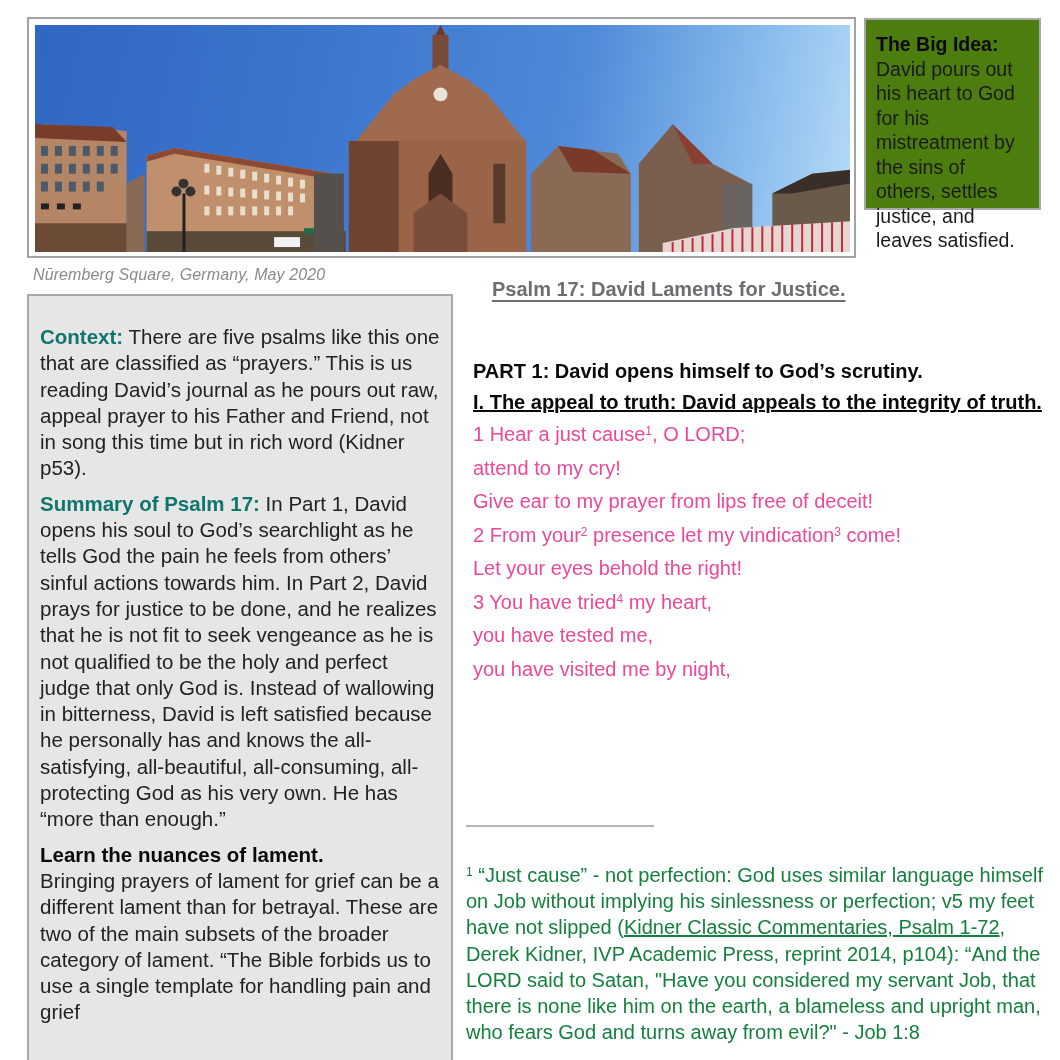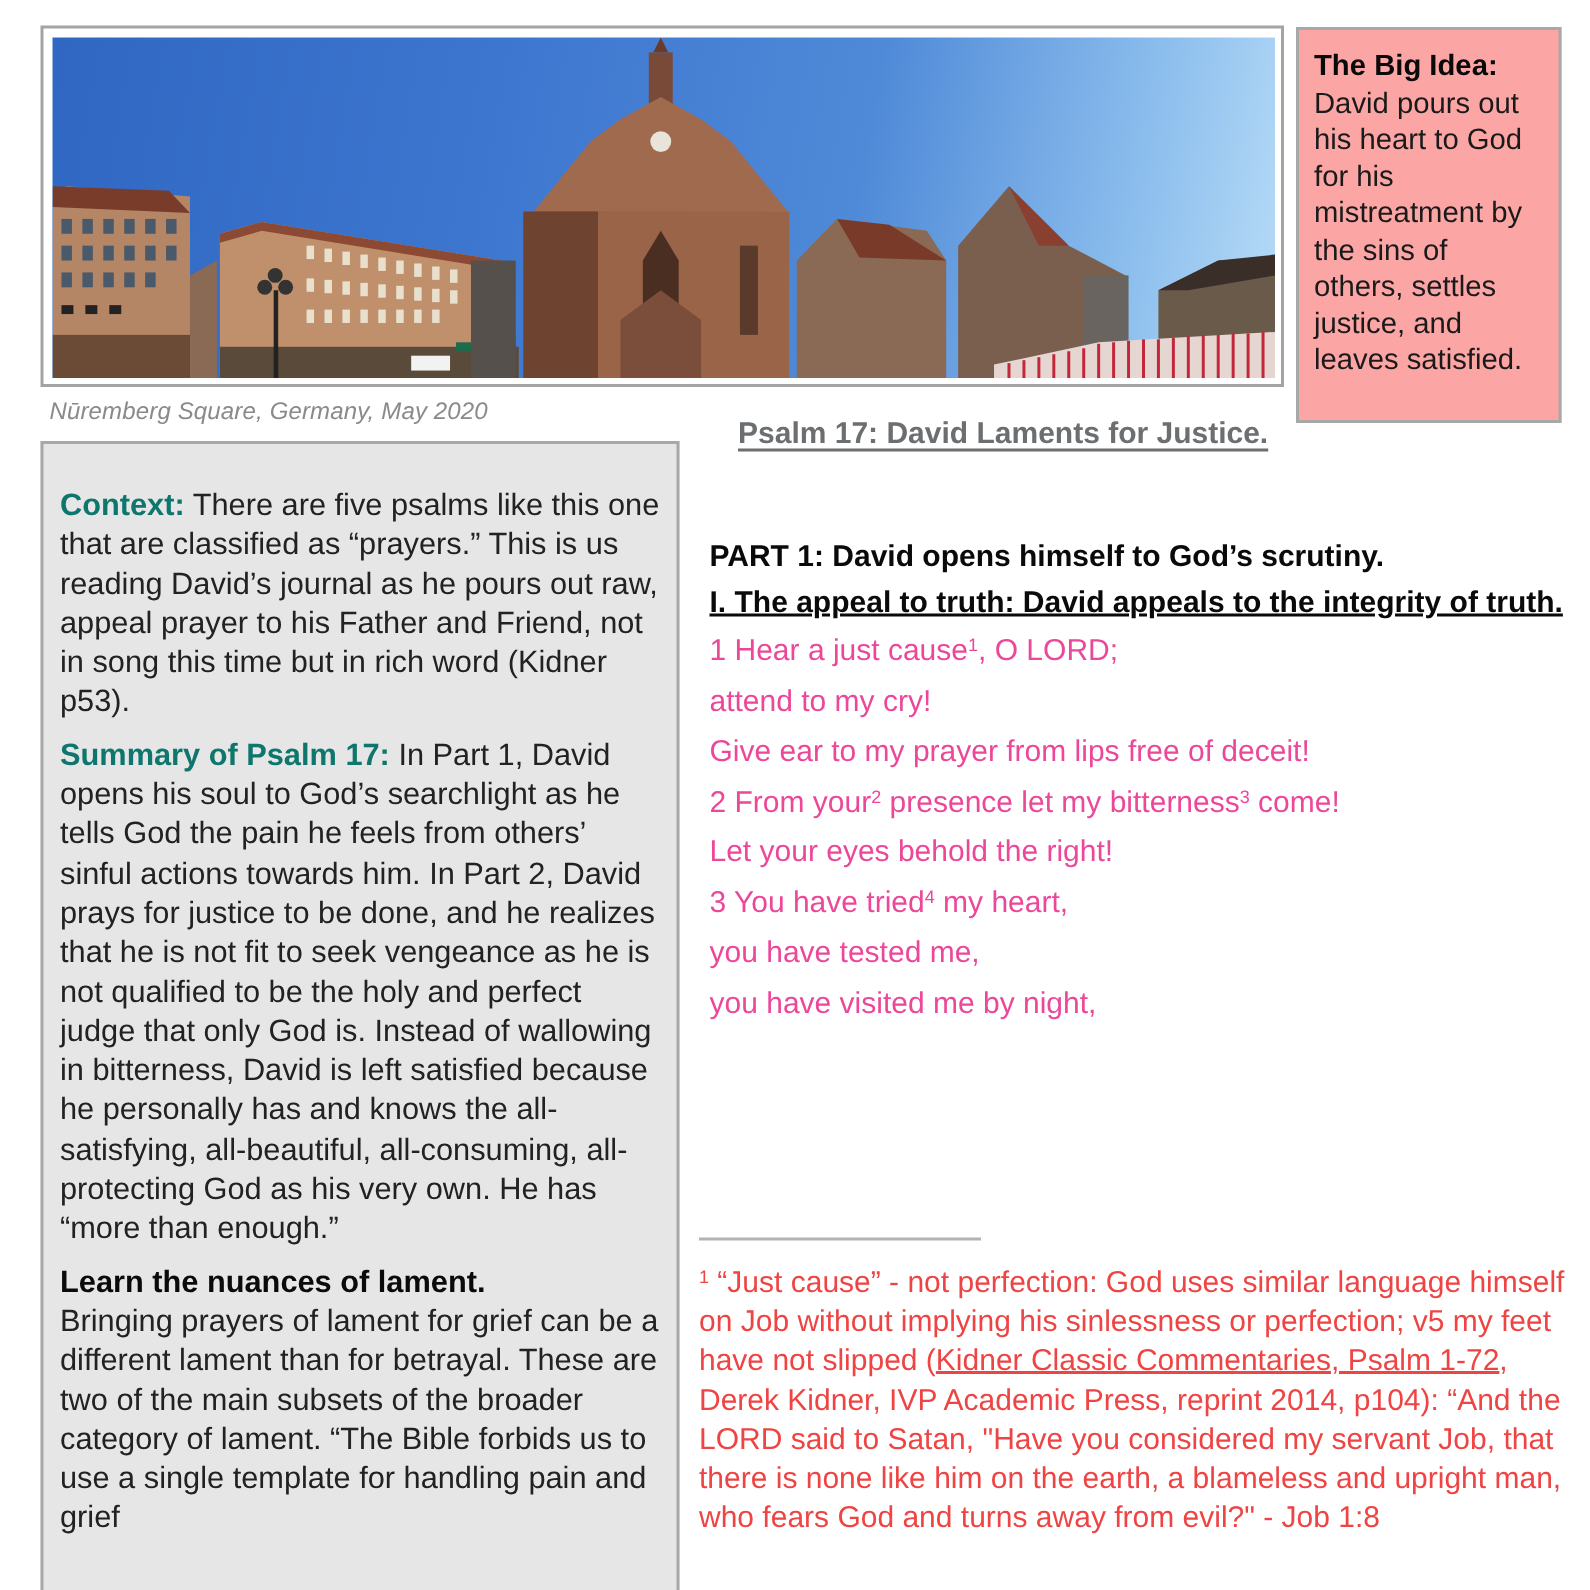--- a/index.html
+++ b/index.html
@@ -7,22 +7,22 @@
          font-family:"Liberation Sans", sans-serif; color:#1a1a1a; }
 
   
   .photo-frame { position:absolute; left:27px; top:17px; width:829px; height:241px;
                  border:2px solid #a3a3a3; background:#fff; box-sizing:border-box; }
   .photo { position:absolute; left:6px; top:6px; right:4px; bottom:4px; overflow:hidden;
            background:linear-gradient(100deg,#2f67c2 0%,#3d76cf 35%,#4f8ad8 65%,#8fc0ee 88%,#b8dcf7 100%); }
   .photo svg { position:absolute; left:0; top:0; width:100%; height:100%; }
 
   
-  .big-idea { position:absolute; left:864px; top:18px; width:177px; height:264px;
-              background:#fca5a5; border:2px solid #a8a8a8; box-sizing:border-box;
+  .big-idea { position:absolute; left:864px; top:18px; width:177px; height:192px;
+              background:#4d7c0f; border:2px solid #a8a8a8; box-sizing:border-box;
               padding:12px 10px 0 10px; font-size:19.5px; line-height:24.5px; color:#1a1a1a; }
   .big-idea .lead { font-weight:bold; display:block; color:#0a0a0a; }
 
   .caption { position:absolute; left:33px; top:266px; font-size:16px; font-style:italic;
              color:#8a8a8a; letter-spacing:0.1px; }
 
   .title { position:absolute; left:492px; top:278px; font-size:20px; font-weight:bold;
            color:#6b6f71; text-decoration:underline; text-decoration-thickness:2px;
            text-underline-offset:4px; white-space:nowrap; }
 
@@ -36,22 +36,22 @@
 
   
   .main { position:absolute; left:473px; top:356px; width:570px; font-size:20px; color:#1a1a1a; }
   .main .part { font-weight:bold; line-height:30px; margin:0; color:#0a0a0a; }
   .main .section { font-weight:bold; text-decoration:underline; line-height:32px; margin:0; color:#0a0a0a; }
   .main .verse { line-height:33.5px; margin:0; color:#ec4899; }
   .main sup { font-size:12px; vertical-align:6px; line-height:0; }
 
   .fn-rule { position:absolute; left:466px; top:825px; width:188px; height:0;
              border-top:2px solid #b3b3b3; }
-  .footnote { position:absolute; left:466px; top:842px; width:585px; font-size:20px;
-              line-height:26.2px; color:#ef4444; }
+  .footnote { position:absolute; left:466px; top:862px; width:585px; font-size:20px;
+              line-height:26.2px; color:#15803d; }
   .footnote sup { font-size:12px; vertical-align:6px; line-height:0; }
   .footnote .ref { text-decoration:underline; }
 </style>
 </head>
 <body>
 
 <div class="photo-frame">
   <div class="photo" title="Panorama of Nuremberg main square with the Frauenkirche church, buildings and red-white striped market stalls under blue sky">
     <svg viewBox="0 0 818 229" preserveAspectRatio="none">
 
@@ -187,21 +187,21 @@
   </p>
 </div>
 
 <div class="main">
   <p class="part">PART 1: David opens himself to God’s scrutiny.</p>
   <p class="section">I. The appeal to truth: David appeals to the integrity of truth.</p>
 
   <p class="verse"><span>1 Hear a just cause</span><sup>1</sup><span>, O LORD;</span></p>
   <p class="verse"><span>attend to my cry!</span></p>
   <p class="verse"><span>Give ear to my prayer from lips free of deceit!</span></p>
-  <p class="verse"><span>2 From your</span><sup>2</sup><span> presence let my bitterness</span><sup>3</sup><span> come!</span></p>
+  <p class="verse"><span>2 From your</span><sup>2</sup><span> presence let my vindication</span><sup>3</sup><span> come!</span></p>
   <p class="verse"><span>Let your eyes behold the right!</span></p>
   <p class="verse"><span>3 You have tried</span><sup>4</sup><span> my heart,</span></p>
   <p class="verse"><span>you have tested me,</span></p>
   <p class="verse"><span>you have visited me by night,</span></p>
 </div>
 
 <div class="fn-rule"></div>
 
 <div class="footnote">
   <sup>1</sup><span> “Just cause” - not perfection: God uses similar language himself on Job without implying his sinlessness or perfection; v5 my feet have not slipped (</span><span class="ref">Kidner Classic Commentaries, Psalm 1-72</span><span>, Derek Kidner, IVP Academic Press, reprint 2014, p104): “And the LORD said to Satan, "Have you considered my servant Job, that there is none like him on the earth, a blameless and upright man, who fears God and turns away from evil?" - Job 1:8</span>

